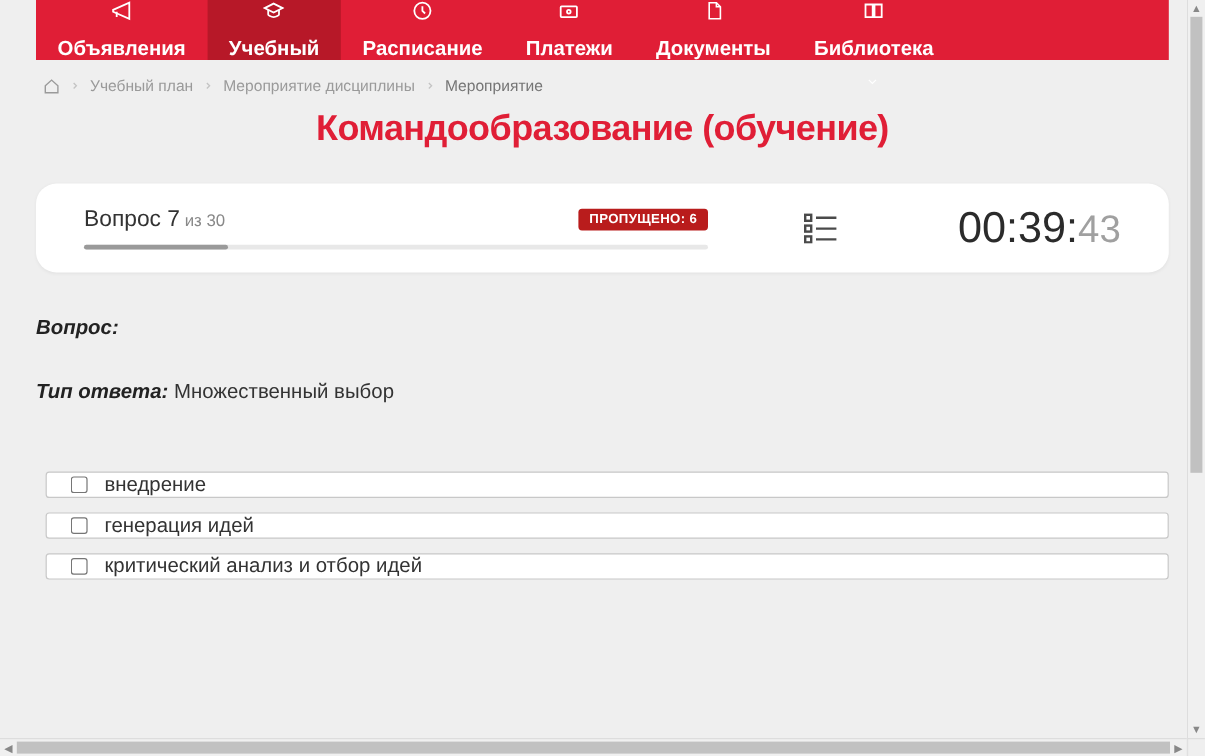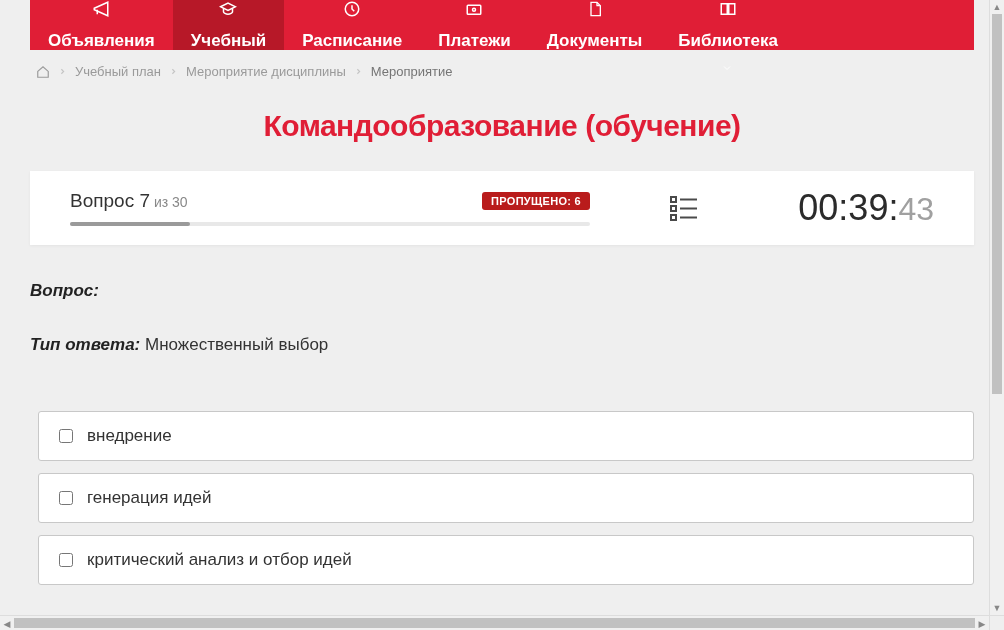--- a/index.html
+++ b/index.html
@@ -48,33 +48,34 @@
       font-size: 13px;
     }
     .breadcrumb-chevron {
       color: #c4c4c4;
     }
     .breadcrumb-link { color: #9a9a9a; cursor: pointer; }
     .breadcrumb-current { color: #757575; }
     .home-icon { display: flex; align-items: center; cursor: pointer; }
     .page-title {
       text-align: center;
-      margin: 30px 0 28px 0;
+      margin: 12px 0 28px 0;
       color: #e01e36;
       font-size: 30px;
       font-weight: 700;
       letter-spacing: -0.5px;
     }
     .panel {
       background: #fff;
       margin: 0 30px;
       display: flex;
       align-items: center;
       padding: 16px 40px 16px 40px;
       box-shadow: 0 1px 3px rgba(0,0,0,0.05);
+      border-radius: 17px;
     }
     .progress-block {
       flex: 0 0 520px;
       display: flex;
       flex-direction: column;
       gap: 10px;
     }
     .progress-top {
       display: flex;
       align-items: center;
@@ -155,21 +156,21 @@
       font-weight: 700;
       font-style: italic;
       color: #222;
     }
     .options {
       margin: 56px 30px 0 38px;
     }
     .option {
       border: 1px solid #c8c8c8;
       border-radius: 3px;
-      padding: 14px 20px;
+      padding: 0 20px;
       margin-bottom: 12px;
       display: flex;
       align-items: center;
       gap: 14px;
       font-size: 17px;
       color: #333;
       background: #fff;
       cursor: pointer;
     }
     .option input[type=checkbox] {

